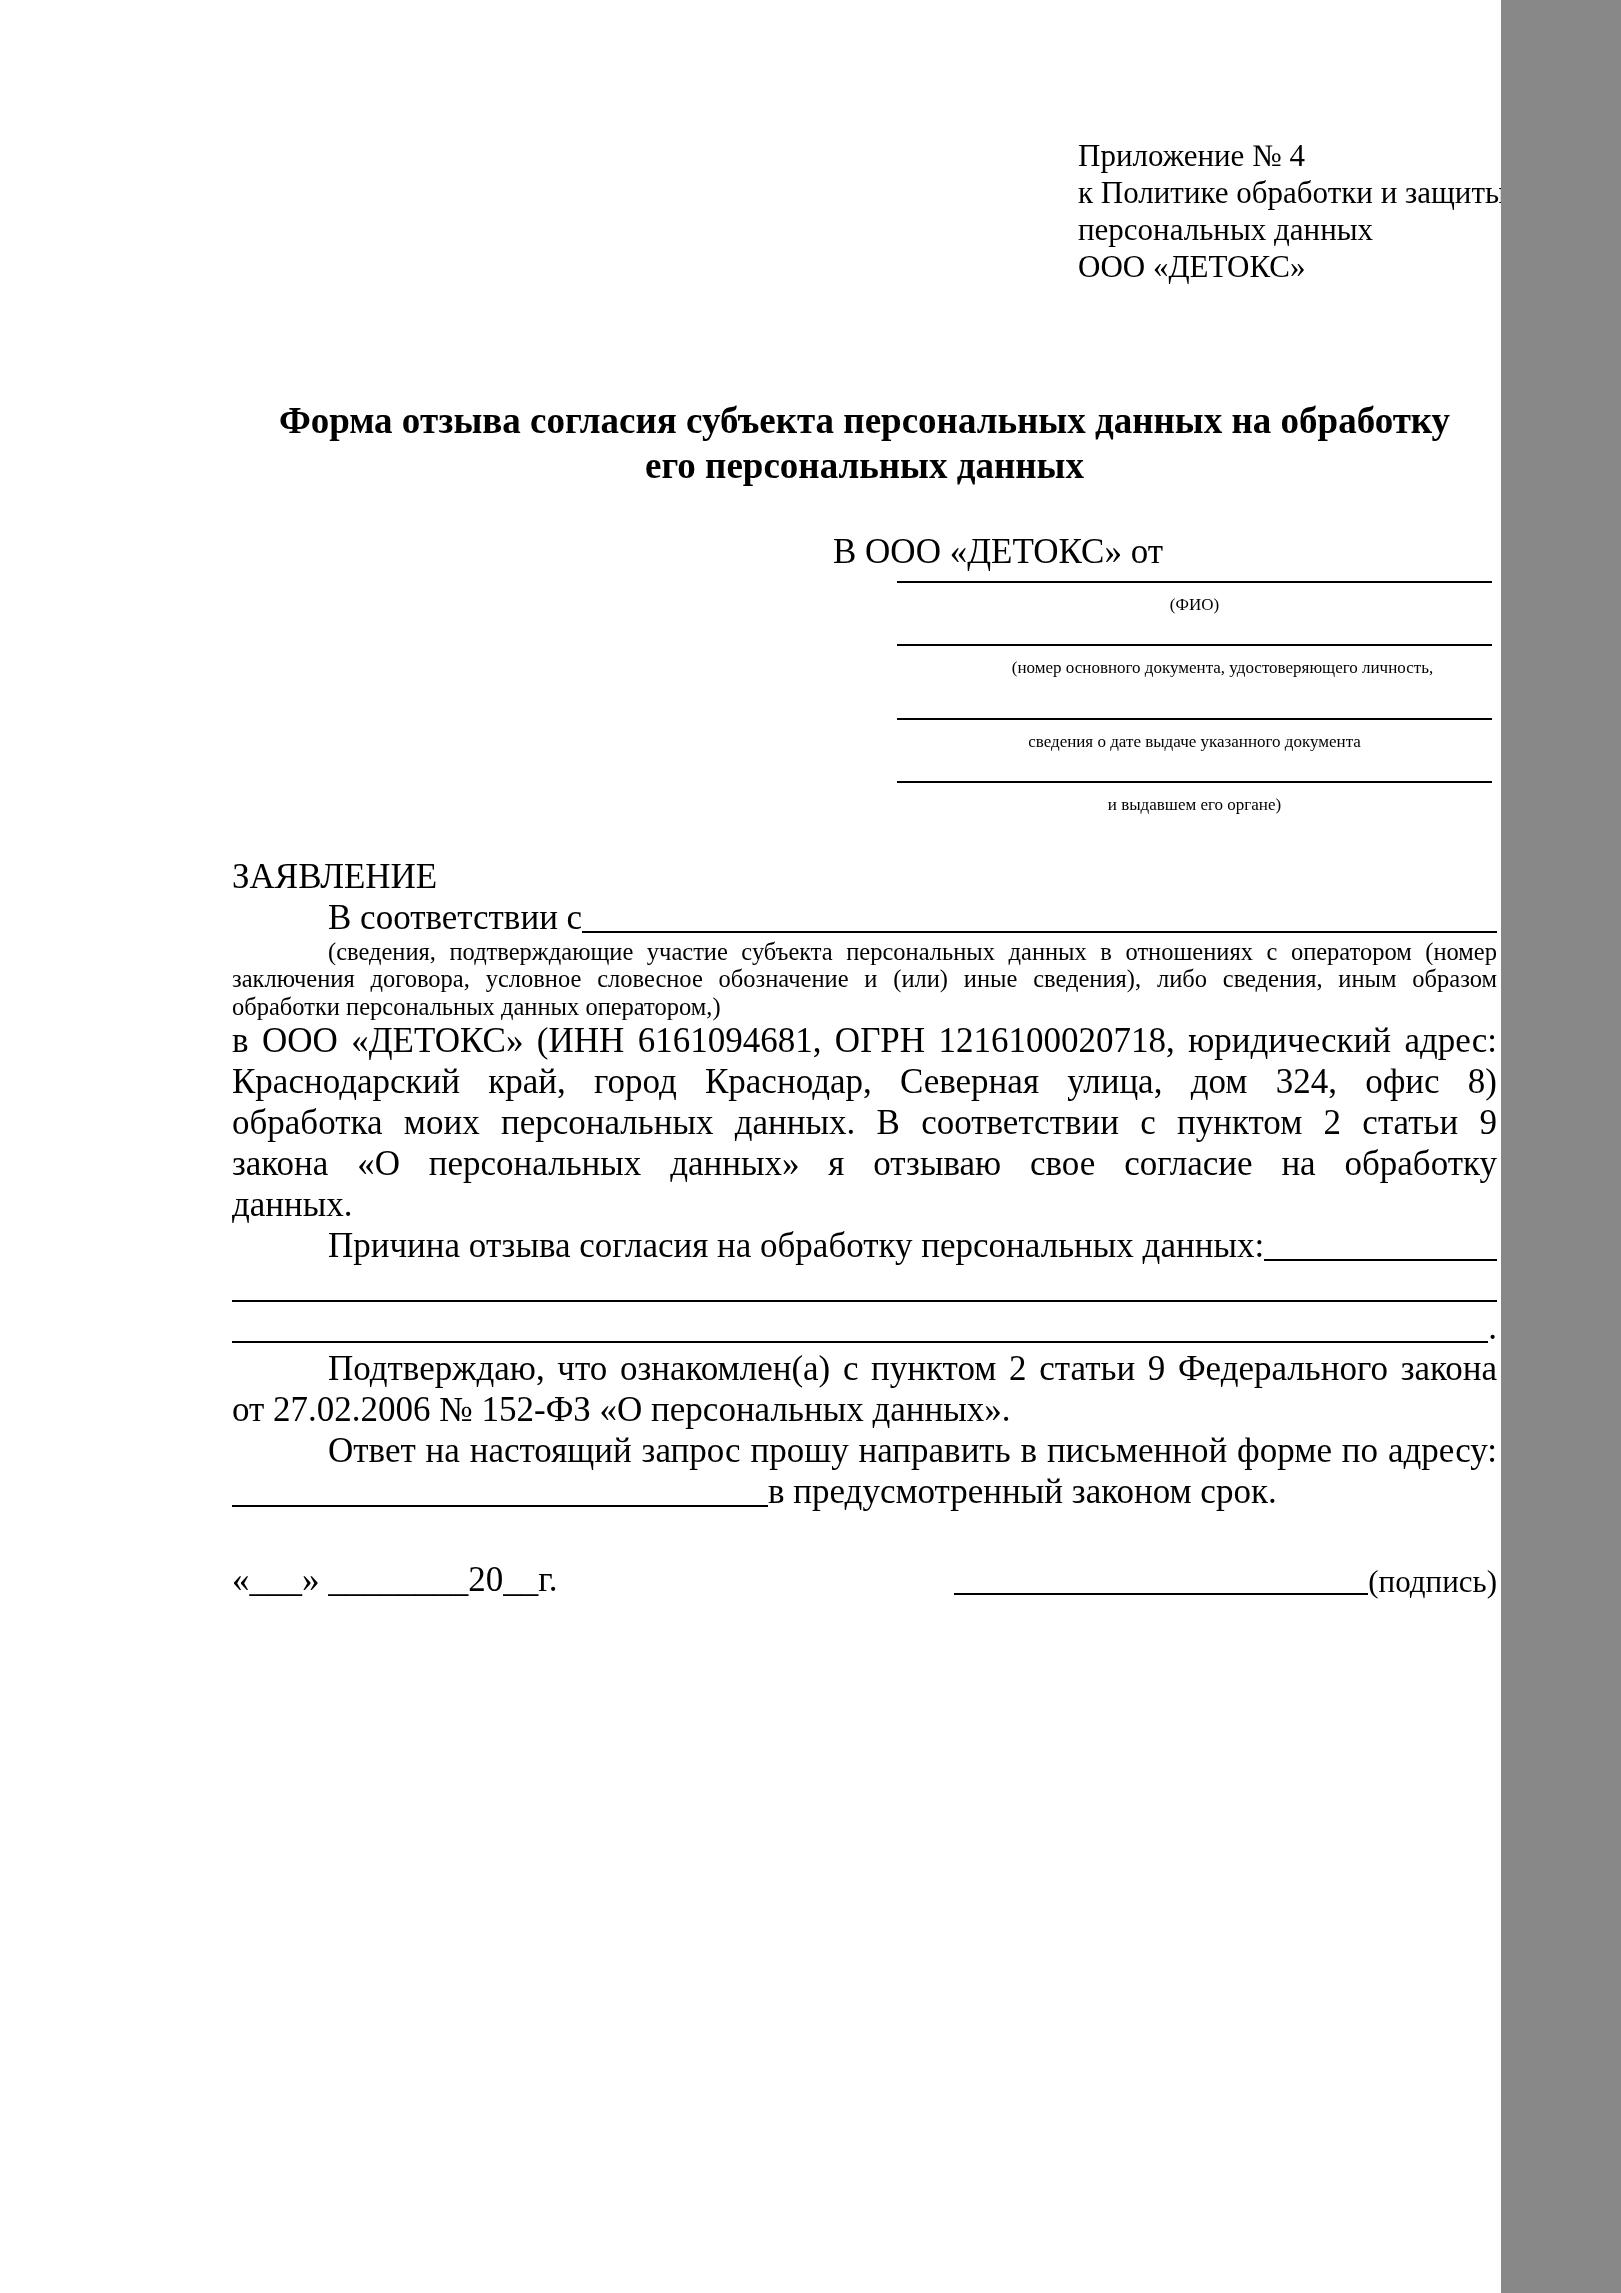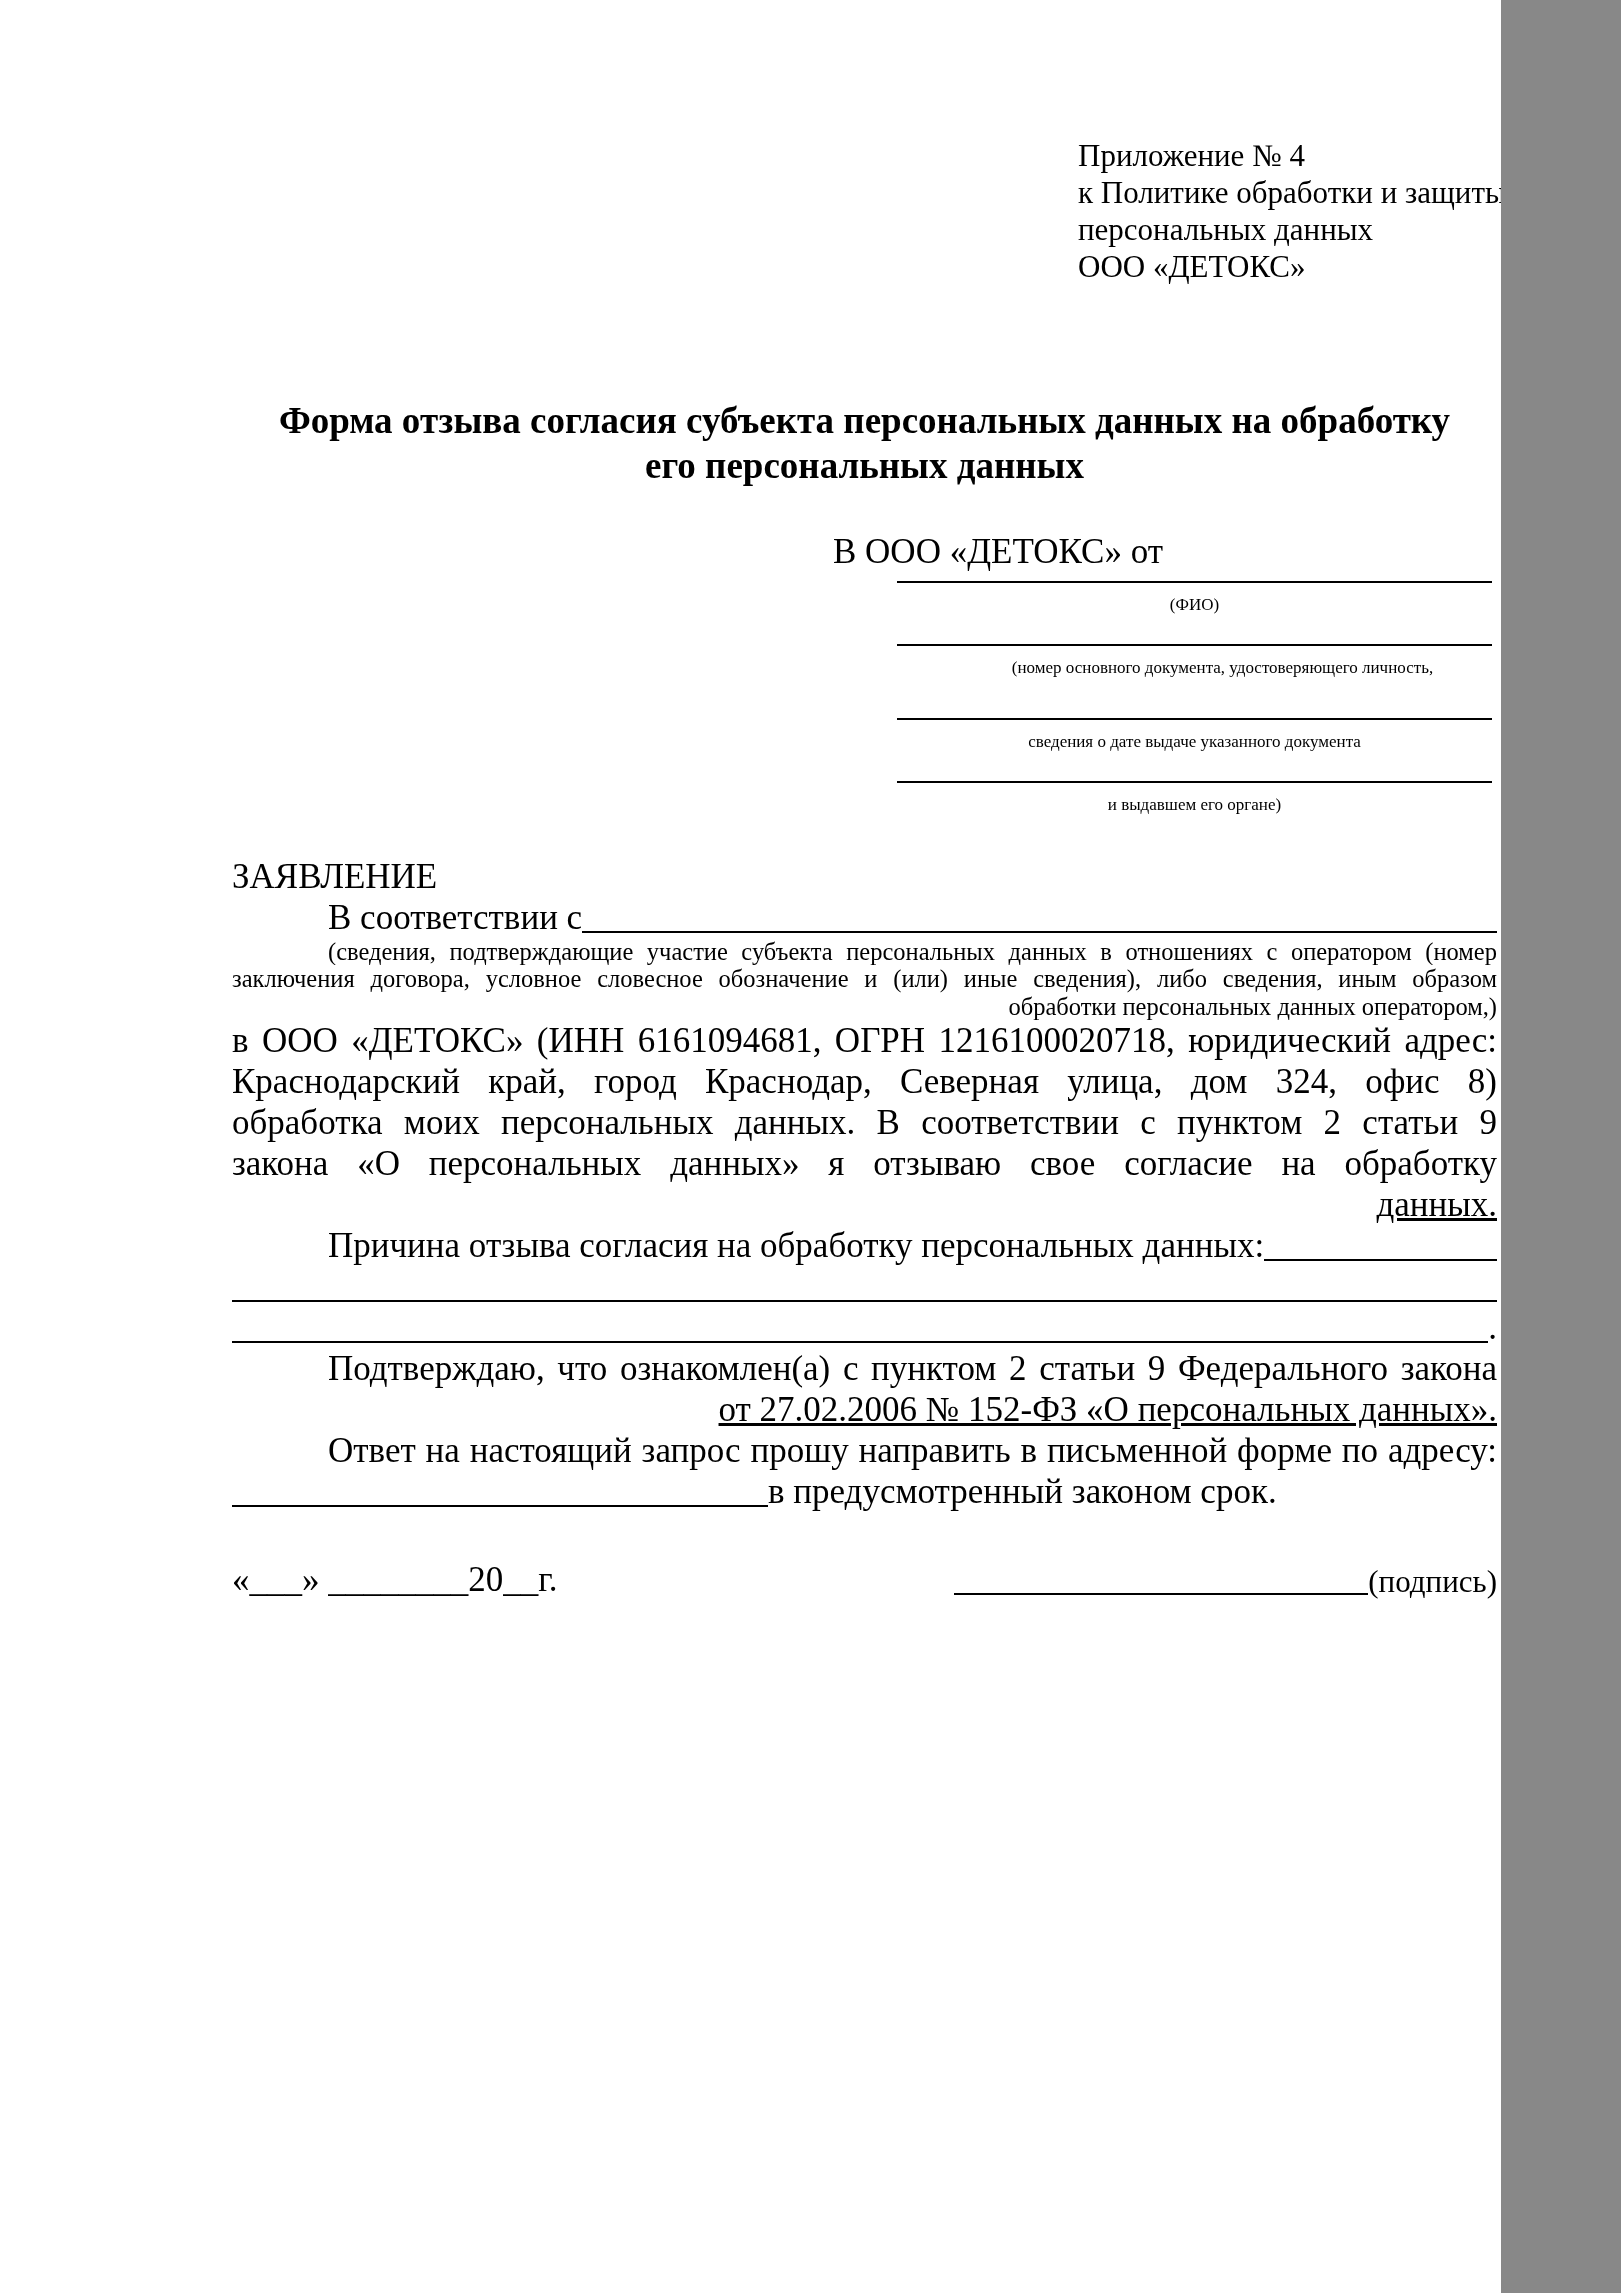--- a/index.html
+++ b/index.html
@@ -93,32 +93,32 @@
     margin-bottom: 4.9px;
     height: 0;
   }
   .fill.fixed { flex: 0 0 536px; }
   .jline {
     text-align: justify;
     text-align-last: justify;
     height: 41px;
     overflow: hidden;
   }
-  .jlast { text-align: right; height: 41px; overflow: hidden; text-decoration: underline; }
+  .jlast { text-align: left; height: 41px; overflow: hidden; }
   .fine-print {
     font-size: 24.5px;
     line-height: 27.4px;
   }
   .fine-print .fjline {
     text-align: justify;
     text-align-last: justify;
     height: 27.4px;
     overflow: hidden;
   }
-  .fine-print .fjlast { text-align: right; height: 27.4px; }
+  .fine-print .fjlast { text-align: left; height: 27.4px; }
 
   
   .signature-row {
     display: flex;
     justify-content: space-between;
     align-items: flex-end;
     margin-top: 47px;
     height: 41px;
   }
   .signature-right {

